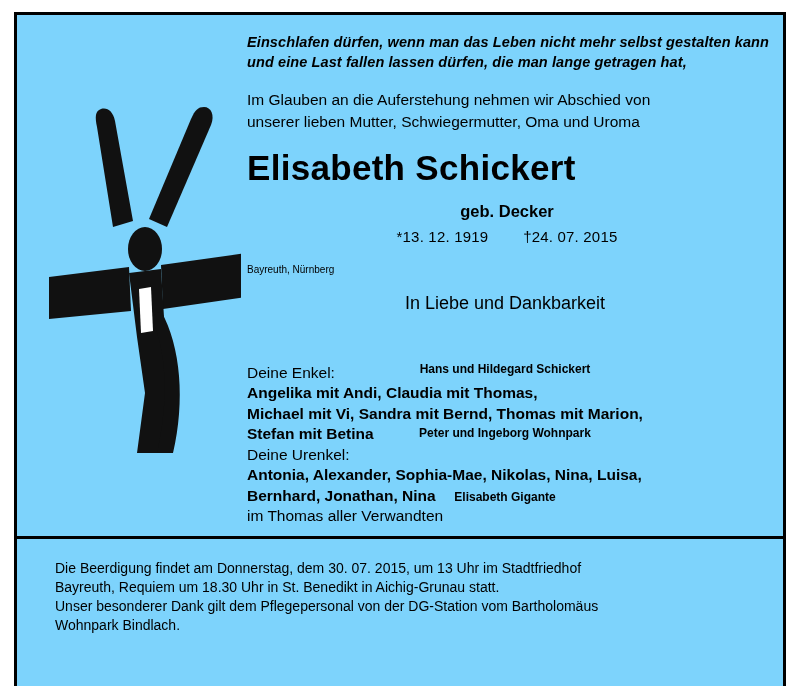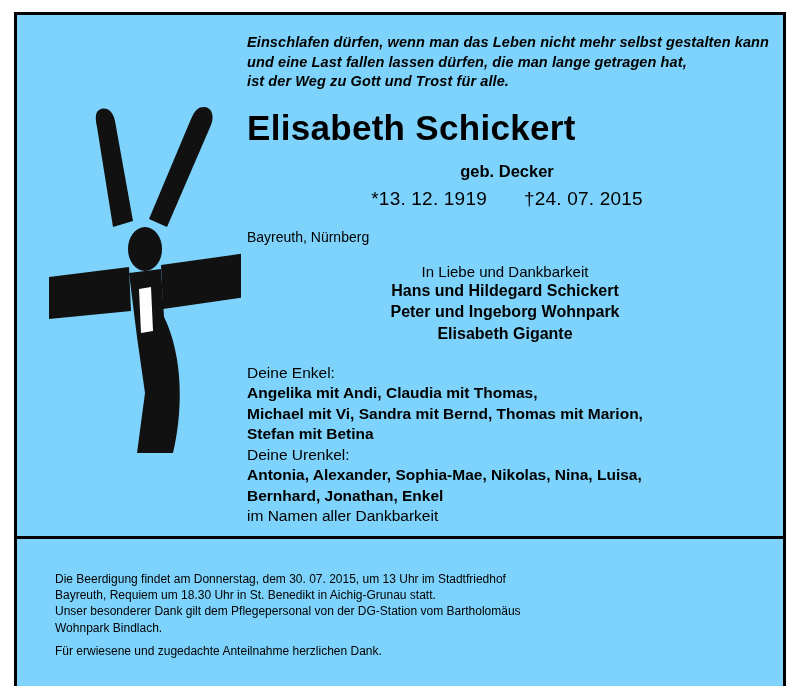--- a/index.html
+++ b/index.html
@@ -66,42 +66,43 @@
   }
   .maiden {
     margin-top: 14px;
     text-align: center;
     font-size: 16.5px;
     font-weight: bold;
   }
   .dates {
     margin-top: 7px;
     text-align: center;
-    font-size: 19px;
+    font-size: 15px;
     font-weight: normal;
     letter-spacing: 0.2px;
   }
   .dates .sep { display: inline-block; width: 26px; }
   .cities {
     margin-top: 19px;
-    font-size: 14px;
+    font-size: 10px;
   }
   .gratitude {
     margin-top: 18px;
     text-align: center;
     padding-right: 4px;
   }
   .gratitude .line1 {
-    font-size: 15px;
+    font-size: 18px;
     font-weight: normal;
   }
   .gratitude .bold {
-    font-size: 16px;
+    font-size: 12px;
     font-weight: bold;
     line-height: 1.33;
+    margin-top: 48px;
   }
   .family {
     position: absolute;
     left: 230px;
     top: 348px;
     right: 16px;
     font-size: 15.5px;
     line-height: 1.32;
   }
   .family .lbl { font-weight: normal; }
@@ -112,22 +113,22 @@
     left: 0;
     right: 0;
     top: 521px;
     height: 3px;
     background: #000000;
   }
   .footer {
     position: absolute;
     left: 38px;
     right: 16px;
-    top: 556px;
-    font-size: 12px;
+    top: 544px;
+    font-size: 14px;
     line-height: 1.35;
   }
   .footer div { white-space: nowrap; }
   .footer .gap { height: 7px; }
 </style>
 </head>
 <body>
 
 <div class="obituary">
   <div class="inner">
@@ -152,23 +153,26 @@
 
           <path d="M98 188 L 110 186 L 112 230 L 100 232 Z" fill="#ffffff"></path>
         </g>
       </svg>
     </div>
 
     <div class="upper">
       <div class="verse">
         <div>Einschlafen dürfen, wenn man das Leben nicht mehr selbst gestalten kann</div>
         <div>und eine Last fallen lassen dürfen, die man lange getragen hat,</div>
-        <div>ist der Weg zu Gott und Trost für alle.</div>
-      </div>
-
+      </div>
+
+      <div class="intro">
+        <div>Im Glauben an die Auferstehung nehmen wir Abschied von</div>
+        <div>unserer lieben Mutter, Schwiegermutter, Oma und Uroma</div>
+      </div>
 
       <div class="name">Elisabeth Schickert</div>
       <div class="maiden">geb. Decker</div>
       <div class="dates">
         <span>*13. 12. 1919</span>
         <span class="sep"></span>
         <span>†24. 07. 2015</span>
       </div>
 
       <div class="cities">Bayreuth, Nürnberg</div>
@@ -181,29 +185,28 @@
       </div>
     </div>
 
     <div class="family">
       <div class="grp lbl">Deine Enkel:</div>
       <div class="grp nm">Angelika mit Andi, Claudia mit Thomas,</div>
       <div class="grp nm">Michael mit Vi, Sandra mit Bernd, Thomas mit Marion,</div>
       <div class="grp nm">Stefan mit Betina</div>
       <div class="grp lbl">Deine Urenkel:</div>
       <div class="grp nm">Antonia, Alexander, Sophia-Mae, Nikolas, Nina, Luisa,</div>
-      <div class="grp nm">Bernhard, Jonathan, Enkel</div>
-      <div class="grp lbl">im Namen aller Dankbarkeit</div>
+      <div class="grp nm">Bernhard, Jonathan, Nina</div>
+      <div class="grp lbl">im Thomas aller Verwandten</div>
     </div>
 
     <div class="divider"></div>
 
     <div class="footer">
       <div>Die Beerdigung findet am Donnerstag, dem 30. 07. 2015, um 13 Uhr im Stadtfriedhof</div>
       <div>Bayreuth, Requiem um 18.30 Uhr in St. Benedikt in Aichig-Grunau statt.</div>
       <div>Unser besonderer Dank gilt dem Pflegepersonal von der DG-Station vom Bartholomäus</div>
       <div>Wohnpark Bindlach.</div>
       <div class="gap"></div>
-      <div>Für erwiesene und zugedachte Anteilnahme herzlichen Dank.</div>
     </div>
 
   </div>
 </div>
 
 </body></html>

